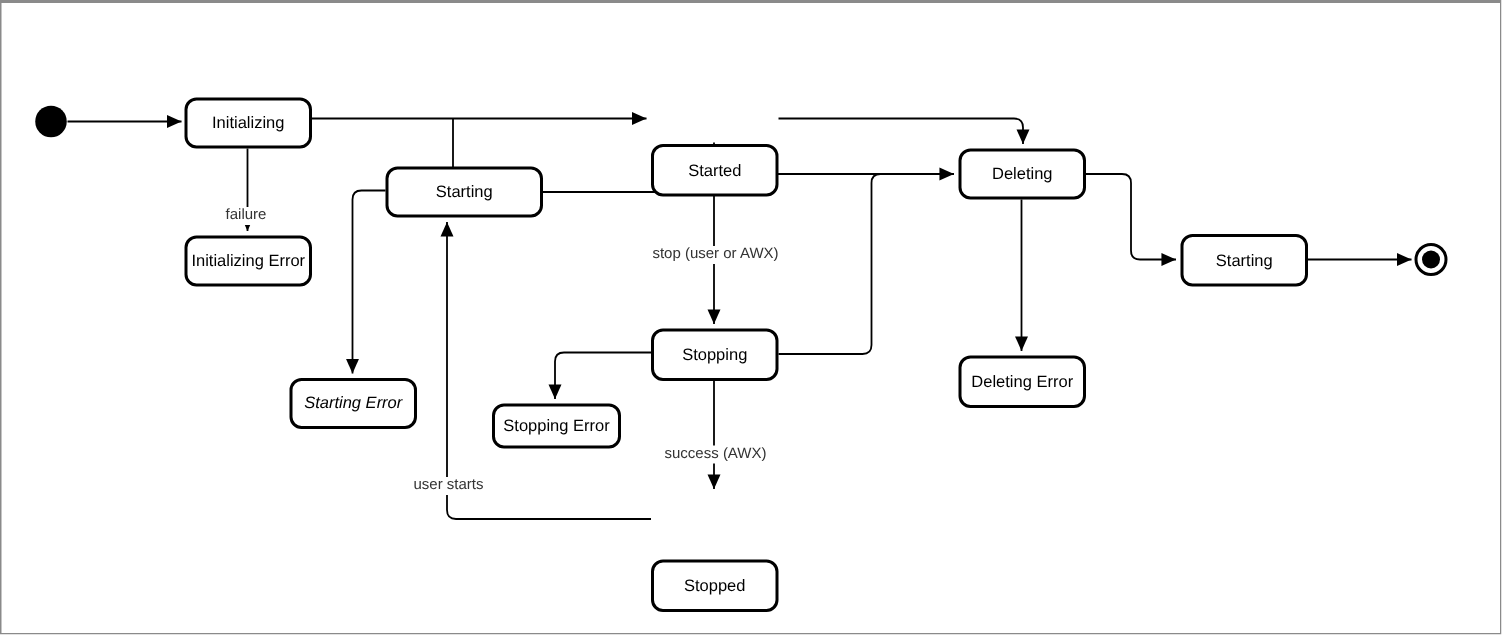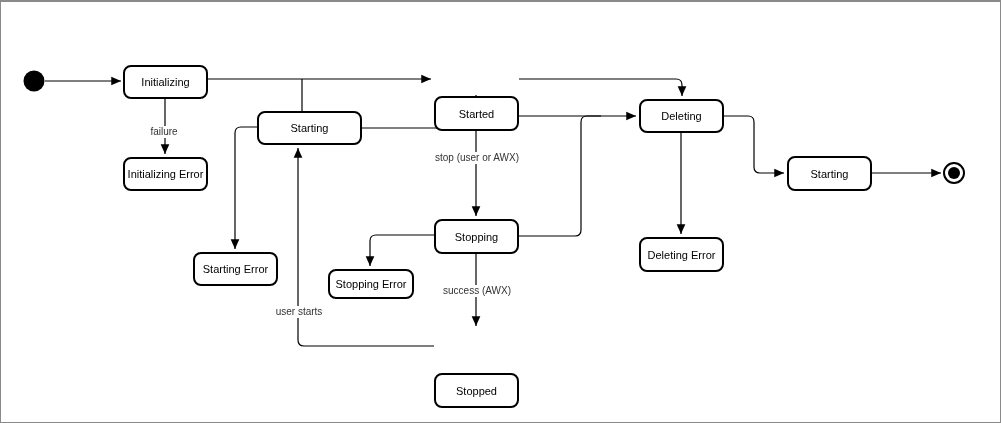--- a/index.html
+++ b/index.html
@@ -40,20 +40,21 @@
   }
   .edge-label {
     position: absolute;
     transform: translate(-50%, -50%);
     background: #ffffff;
     padding: 0 2px;
     font-size: 10px;
     color: #333333;
     white-space: nowrap;
     line-height: 12px;
+    margin-top: 12px;
   }
 </style>
 </head>
 <body>
 
 <div class="canvas">
 
   <svg class="edges-svg" width="1001" height="423" viewBox="0 0 1001 423" xmlns="http://www.w3.org/2000/svg">
     <defs>
       <marker id="arrow" viewBox="0 0 10 10" refX="9" refY="5" markerWidth="9" markerHeight="9" orient="auto-start-reverse" markerUnits="strokeWidth">
@@ -90,21 +91,21 @@
   </div>
   <div class="node" style="left:122px; top:155px; width:85px; height:34px;">
     <span>Initializing Error</span>
   </div>
   <div class="node" style="left:256px; top:109px; width:105px; height:34px;">
     <span>Starting</span>
   </div>
   <div class="node" style="left:433px; top:58px; width:85px; height:35px;margin-top:36px;">
     <span>Started</span>
   </div>
-  <div class="node" style="left:192px; top:250px; width:85px; height:34px;">
+  <div class="node" style="left:192px; top:250px; width:85px; height:34px;font-style:italic;">
     <span>Starting Error</span>
   </div>
   <div class="node" style="left:433px; top:217px; width:85px; height:35px;">
     <span>Stopping</span>
   </div>
   <div class="node" style="left:327px; top:267px; width:86px; height:30px;">
     <span>Stopping Error</span>
   </div>
   <div class="node" style="left:433px; top:327px; width:85px; height:35px;margin-top:44px;">
     <span>Stopped</span>

